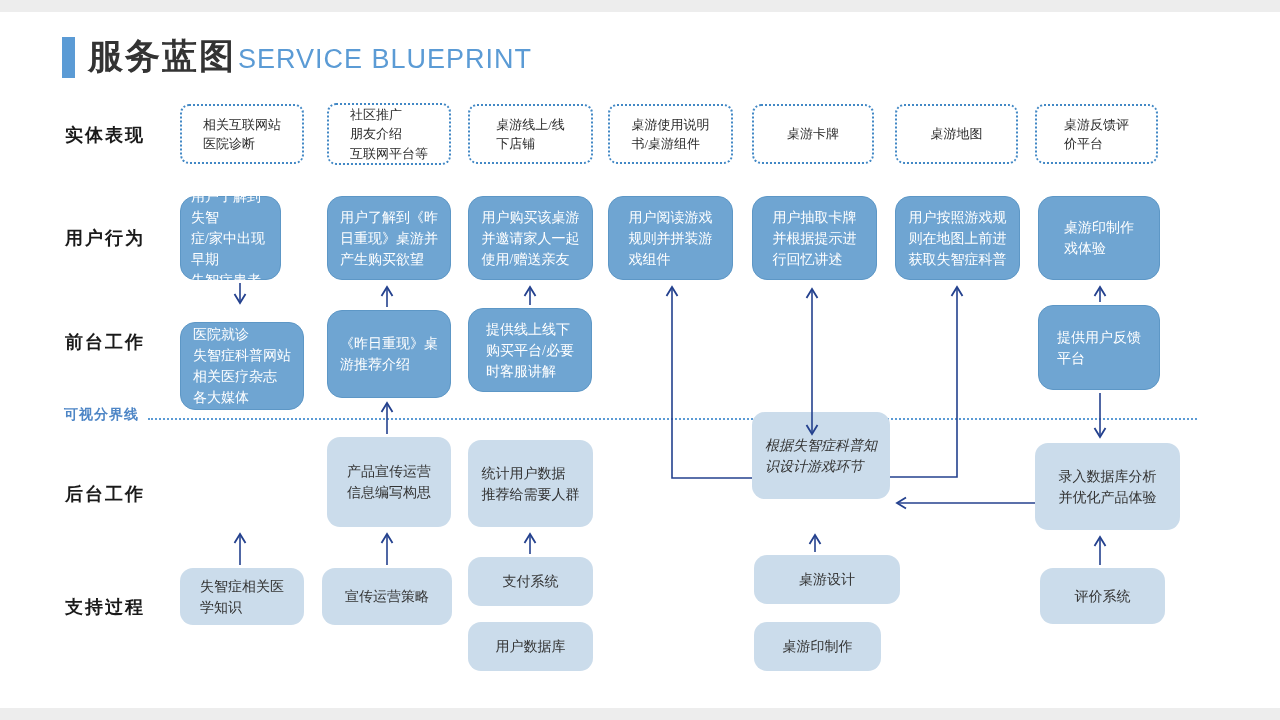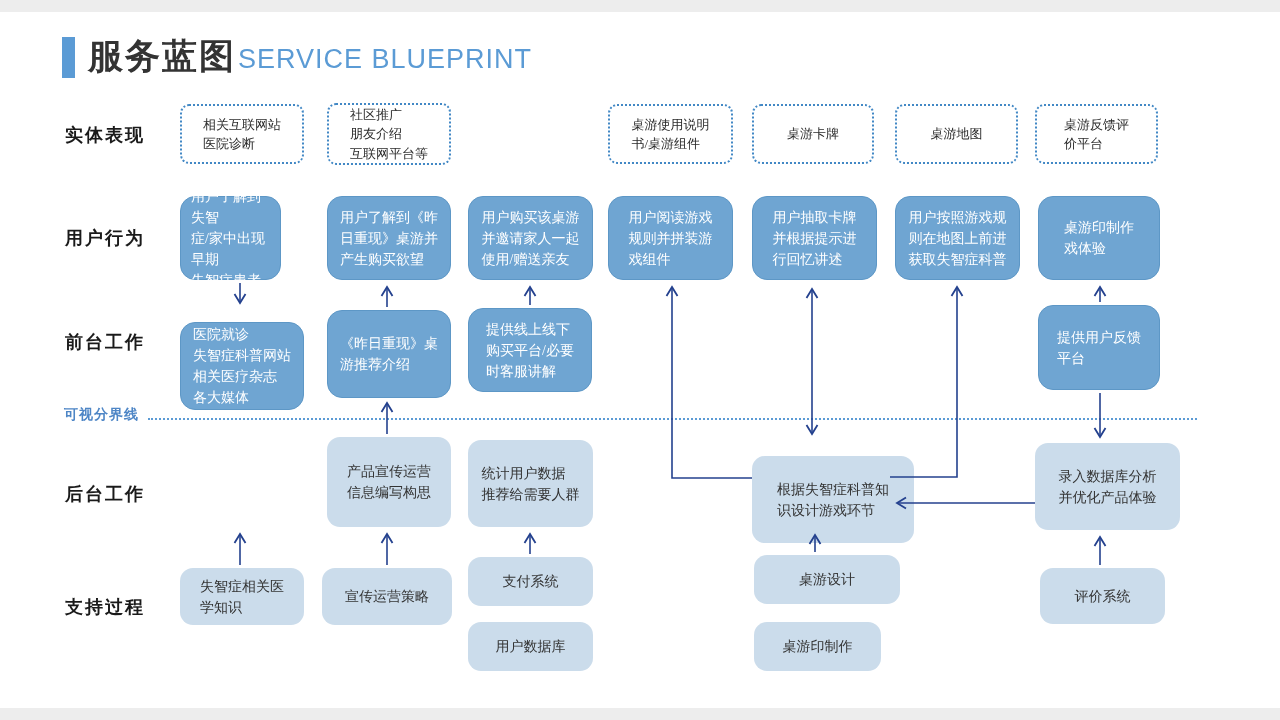--- a/index.html
+++ b/index.html
@@ -52,20 +52,22 @@
   <div class="rowlabel" style="top:595px;">支持过程</div>
 
   <div class="vis-label">可视分界线</div>
   <div class="vis-line"></div>
 
   <div class="box dashed" style="left:180px;top:104px;width:124px;height:60px;">相关互联网站
 医院诊断</div>
   <div class="box dashed" style="left:327px;top:103px;width:124px;height:62px;">社区推广
 朋友介绍
 互联网平台等</div>
+  <div class="box dashed" style="left:468px;top:104px;width:125px;height:60px;">桌游线上/线
+下店铺</div>
   <div class="box dashed" style="left:608px;top:104px;width:125px;height:60px;">桌游使用说明
 书/桌游组件</div>
   <div class="box dashed ctr" style="left:752px;top:104px;width:122px;height:60px;">桌游卡牌</div>
   <div class="box dashed ctr" style="left:895px;top:104px;width:123px;height:60px;">桌游地图</div>
   <div class="box dashed" style="left:1035px;top:104px;width:123px;height:60px;">桌游反馈评
 价平台</div>
 
   <div class="box blue" style="left:180px;top:196px;width:101px;height:84px;">用户了解到失智
 症/家中出现早期
 失智症患者</div>
@@ -96,21 +98,21 @@
   <div class="box blue" style="left:468px;top:308px;width:124px;height:84px;">提供线上线下
 购买平台/必要
 时客服讲解</div>
   <div class="box blue" style="left:1038px;top:305px;width:122px;height:85px;">提供用户反馈
 平台</div>
 
   <div class="box light" style="left:327px;top:437px;width:124px;height:90px;">产品宣传运营
 信息编写构思</div>
   <div class="box light" style="left:468px;top:440px;width:125px;height:87px;">统计用户数据
 推荐给需要人群</div>
-  <div class="box light" style="left:752px;top:456px;width:162px;height:87px;">根据失智症科普知
+  <div class="box light" style="left:752px;top:412px;width:138px;height:87px;font-style:italic;">根据失智症科普知
 识设计游戏环节</div>
   <div class="box light" style="left:1035px;top:443px;width:145px;height:87px;">录入数据库分析
 并优化产品体验</div>
 
   <div class="box light" style="left:180px;top:568px;width:124px;height:57px;">失智症相关医
 学知识</div>
   <div class="box light ctr" style="left:322px;top:568px;width:130px;height:57px;">宣传运营策略</div>
   <div class="box light ctr" style="left:468px;top:557px;width:125px;height:49px;">支付系统</div>
   <div class="box light ctr" style="left:468px;top:622px;width:125px;height:49px;">用户数据库</div>
   <div class="box light ctr" style="left:754px;top:555px;width:146px;height:49px;">桌游设计</div>

